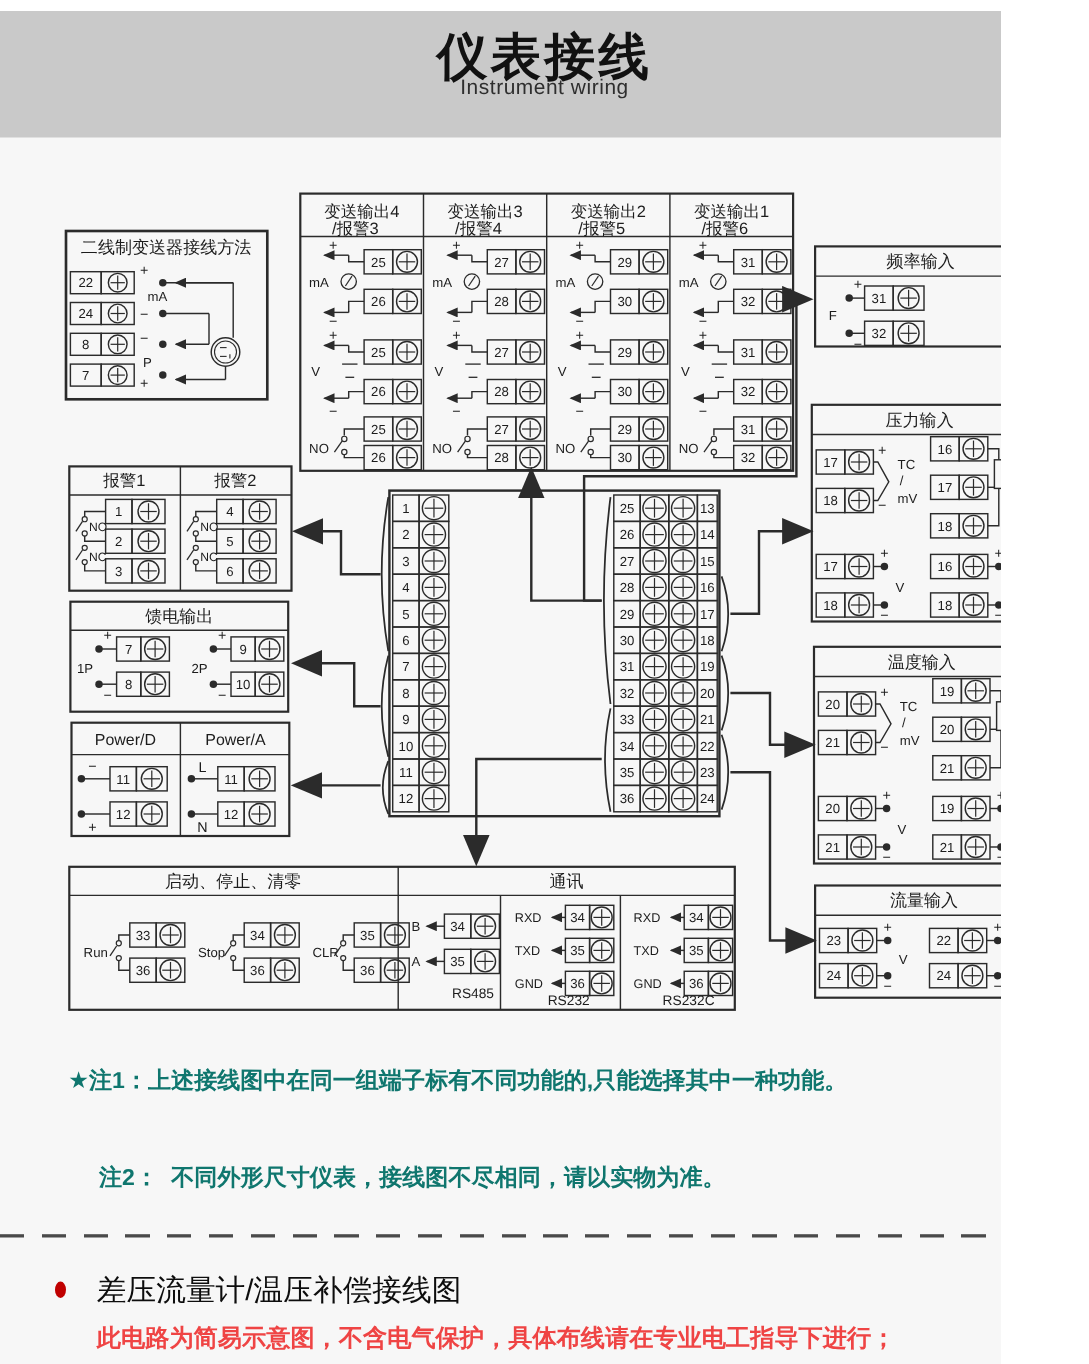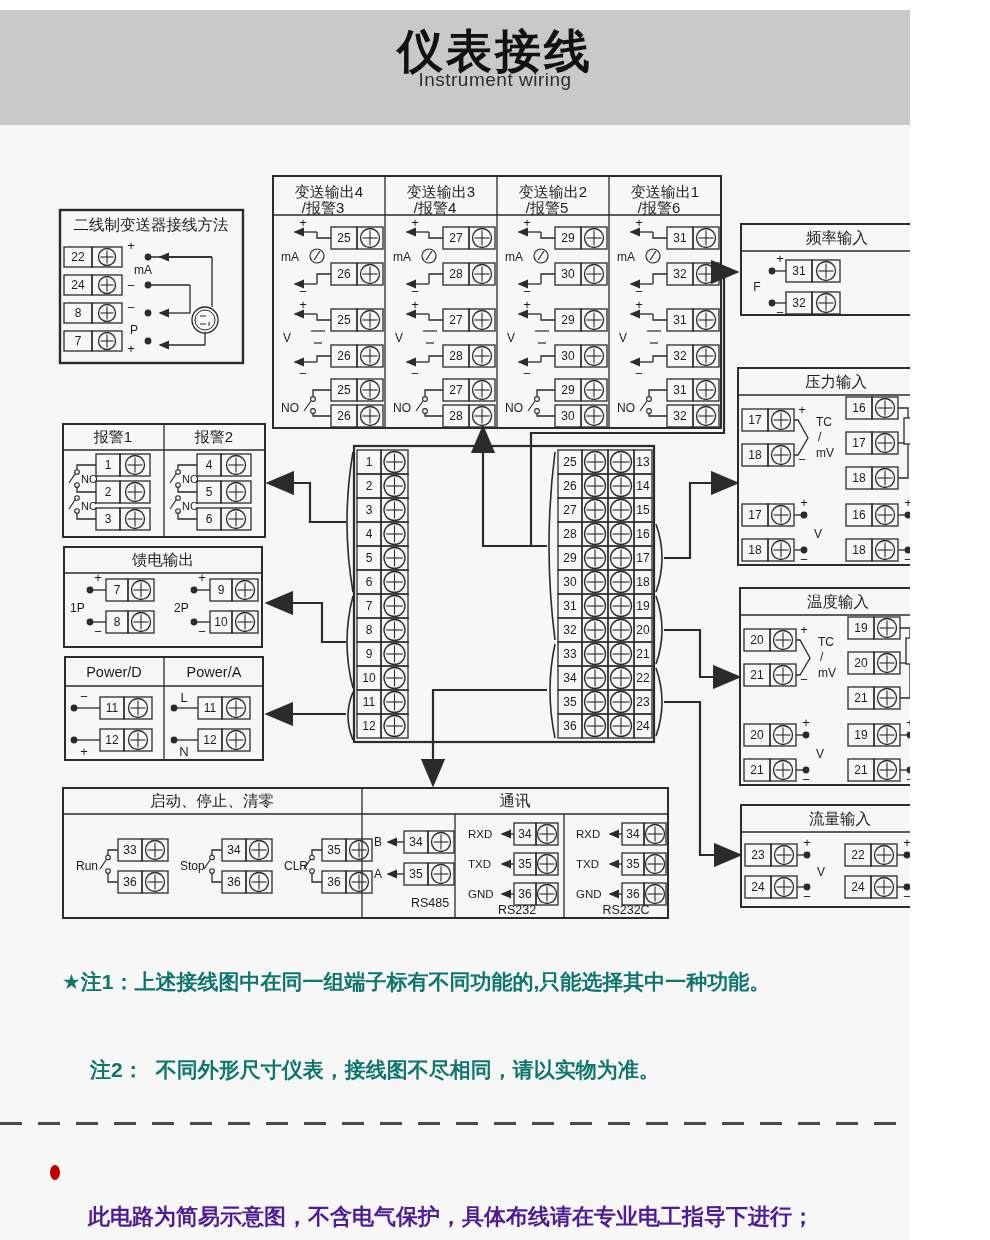--- a/index.html
+++ b/index.html
@@ -9,21 +9,21 @@
   .banner{position:absolute;left:0;top:10px;width:990px;height:115px;background:#c9c9c9;text-align:center;}
   .banner .cn{margin-top:16px;font-size:46px;font-weight:bold;letter-spacing:3px;color:#111;line-height:1.1;}
   .banner .en{font-size:19px;color:#2e2e2e;margin-top:-8px;letter-spacing:0.5px;}
   .diagram-svg{position:absolute;left:0;top:150px;}
   .diagram-svg text{font-family:"Liberation Sans","DejaVu Sans",sans-serif;fill:#1c1c1c;}
   .note-line{position:absolute;font-weight:bold;font-size:21px;color:#0f766e;white-space:nowrap;}
   .dashed-divider{position:absolute;left:0;top:1122px;width:990px;height:3px;
     background:repeating-linear-gradient(90deg,#4a4a4a 0 22px,rgba(0,0,0,0) 22px 38px);}
   .bullet{position:absolute;left:50px;top:1165px;width:10px;height:15px;border-radius:50%;background:#c00000;}
   .section-heading{position:absolute;left:88px;top:1155px;font-size:27px;color:#0d0d0d;white-space:nowrap;}
-  .section-body{position:absolute;left:88px;top:1202px;font-size:22px;font-weight:bold;color:#4c1d95;white-space:nowrap;}
+  .section-body{position:absolute;left:88px;top:1202px;font-size:22px;font-weight:bold;color:#ef4444;white-space:nowrap;}
 </style>
 </head>
 <body>
 
 <div class="page">
   <div class="top-strip"></div>
 
   <div class="banner">
     <div class="cn">仪表接线</div>
     <div class="en">Instrument wiring</div>
@@ -1079,14 +1079,15 @@
   <div class="note-line" style="left:62px;top:968px;">
     <span>★注1：</span><span>上述接线图中在同一组端子标有不同功能的,只能选择其中一种功能。</span>
   </div>
   <div class="note-line" style="left:90px;top:1056px;text-align:right;">
     <span>注2：</span><span style="margin-left:12px;">不同外形尺寸仪表，接线图不尽相同，请以实物为准。</span>
   </div>
 
   <div class="dashed-divider"></div>
 
   <span class="bullet"></span>
+  <div class="section-heading">差压流量计/温压补偿接线图</div>
   <div class="section-body">此电路为简易示意图，不含电气保护，具体布线请在专业电工指导下进行；</div>
 </div>
 
 </body></html>

